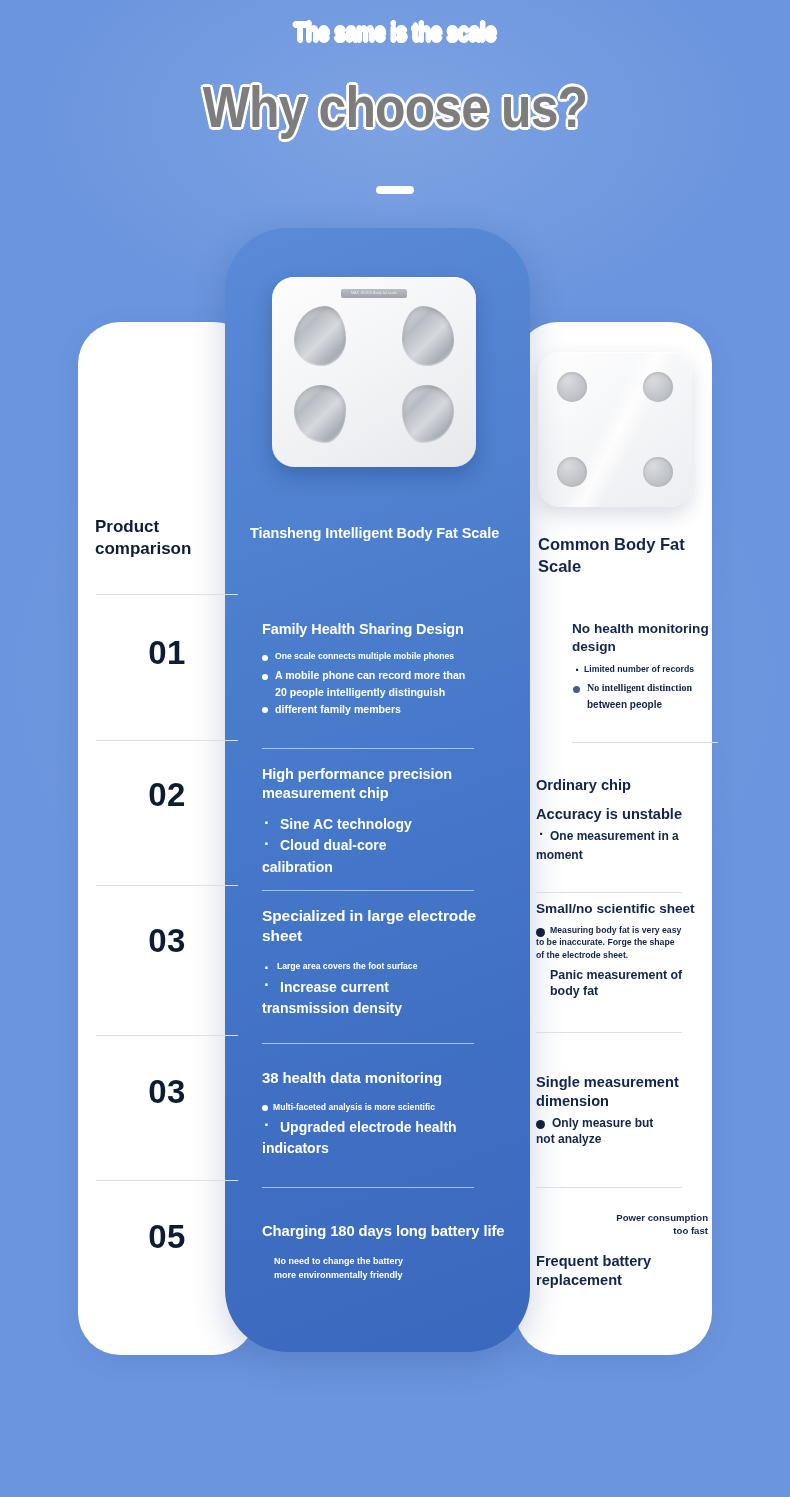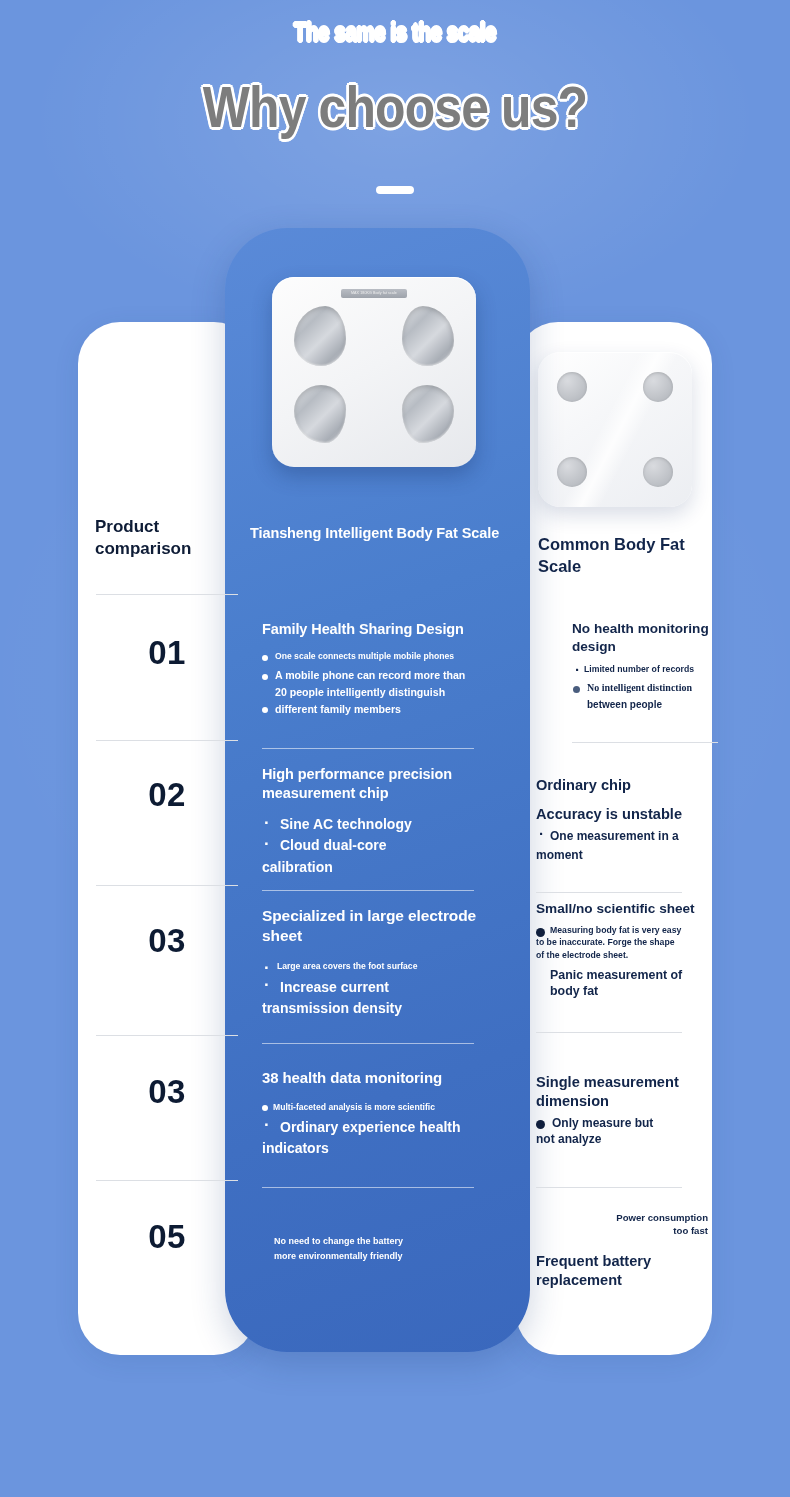--- a/index.html
+++ b/index.html
@@ -400,27 +400,28 @@
     <li class="medium bullet-dash" style="padding-left:18px;margin-top:6px;">Increase current</li>
     <li class="medium" style="padding-left:0;">transmission density</li>
   </ul>
   <div class="rule" style="top:137px;"></div>
 </div>
 
 <div class="feat" style="top:1068px;">
   <h3 style="font-size:15px;">38 health data monitoring</h3>
   <ul style="margin-top:14px;">
     <li class="tiny bullet-dot" style="padding-left:11px;">Multi-faceted analysis is more scientific</li>
-    <li class="medium bullet-dash" style="padding-left:18px;margin-top:5px;">Ordinary experience health</li>
+    <li class="medium bullet-dash" style="padding-left:18px;margin-top:5px;">Upgraded electrode health</li>
     <li class="medium" style="padding-left:0;">indicators</li>
   </ul>
   <div class="rule" style="top:119px;"></div>
 </div>
 
 <div class="feat" style="top:1222px;">
+  <h3 style="font-size:14.8px;">Charging 180 days long battery life</h3>
   <ul style="margin-top:14px;">
     <li class="plain">No need to change the battery</li>
     <li class="plain">more environmentally friendly</li>
   </ul>
 </div>
 
 <div class="rfeat" style="top:620px;margin-left:36px;">
   <h3>No health monitoring design</h3>
   <ul>
     <li class="tiny bullet-dash">Limited number of records</li>

